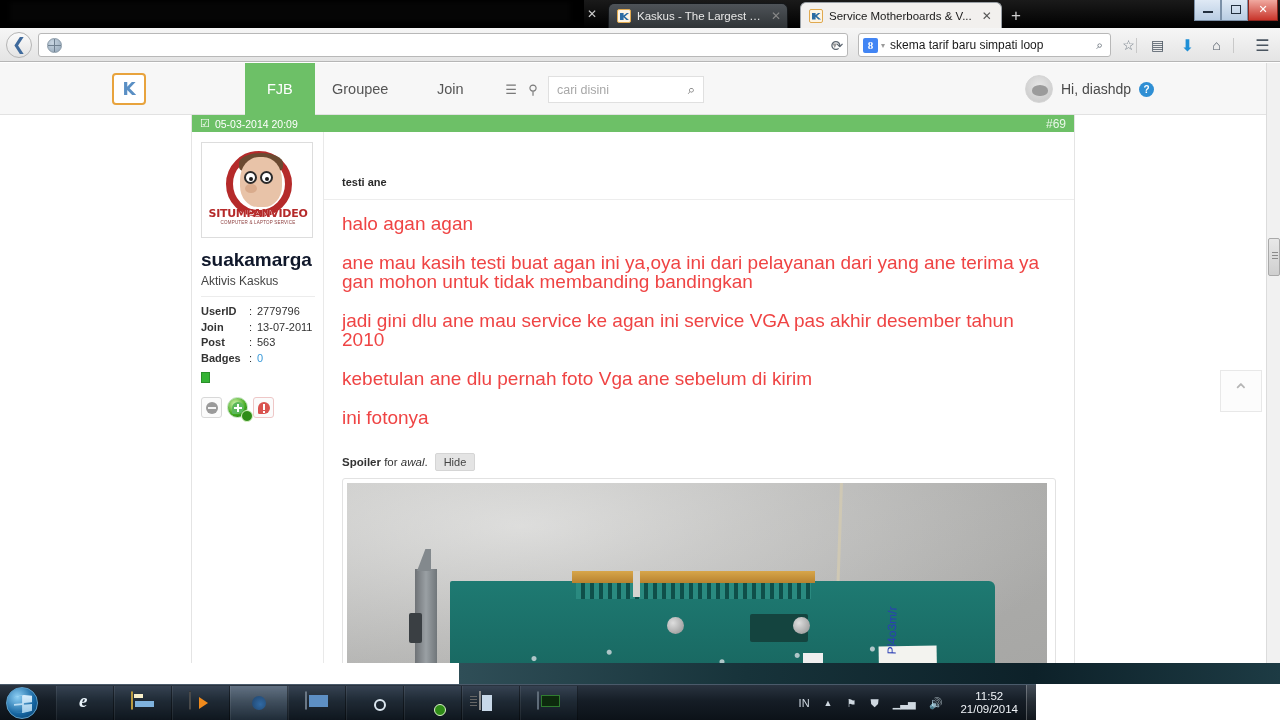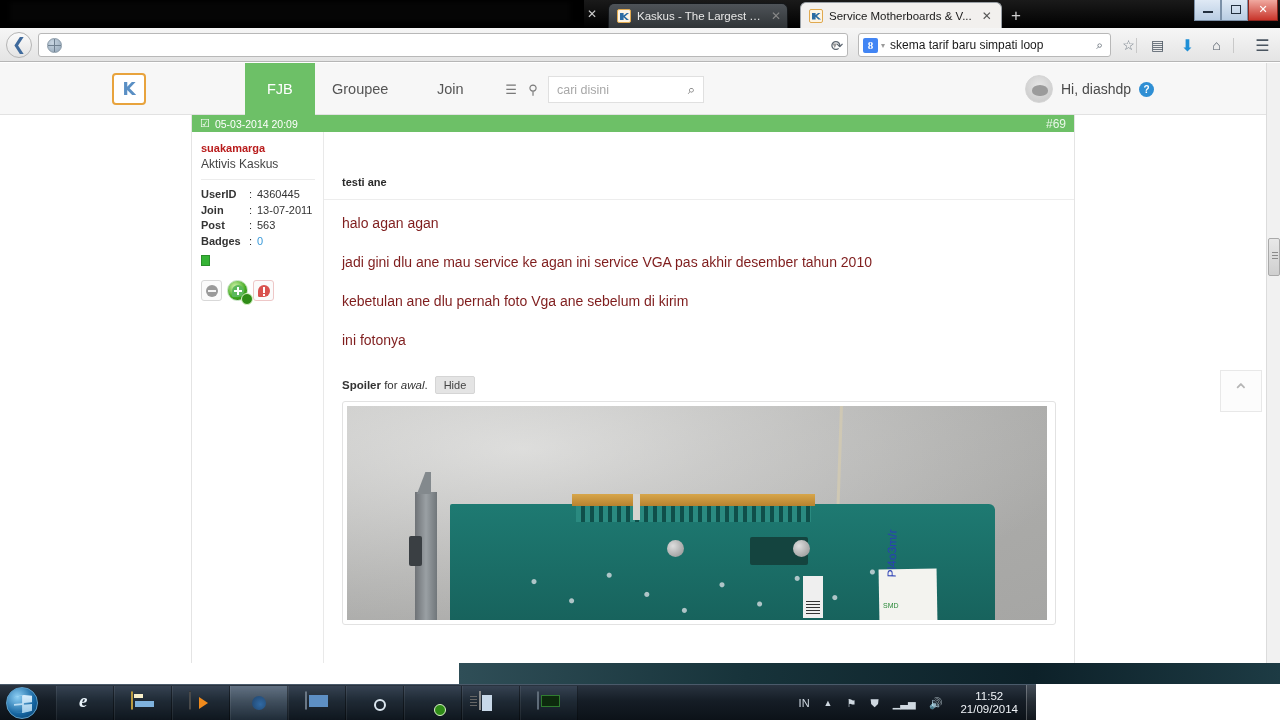--- a/index.html
+++ b/index.html
@@ -243,21 +243,21 @@
     position:absolute; left:4px; top:64px; width:104px; text-align:center;
     color:#b52a2a; font-size:11px; font-weight:bold; letter-spacing:-0.3px;
     font-family:"DejaVu Sans", sans-serif;
     text-shadow:0 1px 0 #fff;
   }
   #uavatar .subline {
     position:absolute; left:10px; top:77px; width:92px; text-align:center;
     color:#8a3a3a; font-size:4.5px; letter-spacing:0.2px;
   }
   #uname {
-    font-size:11px; font-weight:bold; color:#b91c1c;
+    margin-top:11px; font-size:19px; font-weight:bold; color:#0f172a;
   }
   #urank { font-size:12px; color:#444; margin-top:3px; }
   #ustatsline { margin-top:8px; border-top:1px solid #ececec; padding-top:7px; }
   .ustat { font-size:11px; color:#333; line-height:15.5px; display:flex; }
   .ustat .k { width:48px; flex:none;font-weight:bold; }
   .ustat .c { width:8px; flex:none; }
   .ustat .v { color:#333; }
   .ustat .v.blue { color:#3a9ad9; }
   #ubadge { width:9px; height:11px; background:#35b335; border:1px solid #2a8f2a; margin-top:6px; }
   #ubtns { display:flex; gap:5px; margin-top:14px; }
@@ -276,21 +276,21 @@
   .ubtn.green .dot:before{content:"";position:absolute;left:2px;top:5px;width:8px;height:2px;background:#fff;}
   .ubtn.red { border-color:#eec7c7; }
   .ubtn.red .dot { background:#d9534f; border-radius:50% 50% 50% 10%; }
   .ubtn.red .dot:after{content:"";position:absolute;left:5px;top:2px;width:2px;height:6px;background:#fff;}
   .ubtn.red .dot:before{content:"";position:absolute;left:5px;top:9px;width:2px;height:2px;background:#fff;}
 
   
   #content { flex:1; padding:12px 18px 0 18px; min-width:0; }
   #posttitle { font-size:11px; font-weight:bold; color:#2a2a2a; padding-bottom:11px;margin-top:32px; }
   #titlerule { height:1px; background:#ededed; margin:0 -18px 14px -18px; }
-  .para { font-size:14px; color:#7f1d1d; line-height:19px; margin-bottom:20px; }
+  .para { font-size:19px; color:#ef4444; line-height:19px; margin-bottom:20px; }
   #spoilerrow {
     display:flex; align-items:center; gap:7px; margin-top:26px; margin-bottom:7px;
   }
   #spoilerlabel { font-size:11.5px; color:#333; }
   #spoilerlabel b { font-weight:bold; }
   #spoilerlabel i { font-style:italic; }
   #hidebtn {
     background:#e4e4e4; border:1px solid #d5d5d5; border-radius:2px;
     font-size:11px; color:#444; padding:2px 8px;
   }
@@ -540,29 +540,41 @@
   <div id="postwrap">
     <div id="postbar">
       <span class="chk">☑</span>
       <span>05-03-2014 20:09</span>
       <span id="postnum">#69</span>
     </div>
 
     <div id="postbody">
 
       <div id="usercol">
+        <div id="uavatar">
+          <span class="ring"></span>
+          <span class="hair"></span>
+          <span class="face"></span>
+          <span class="eye l"></span>
+          <span class="eye r"></span>
+          <span class="pupil l"></span>
+          <span class="pupil r"></span>
+          <span class="nose"></span>
+          <span class="wordmark">SITUMPANVIDEO</span>
+          <span class="subline">COMPUTER &amp; LAPTOP SERVICE</span>
+        </div>
 
         <div id="uname">suakamarga</div>
         <div id="urank">Aktivis Kaskus</div>
 
         <div id="ustatsline">
           <div class="ustat">
             <span class="k">UserID</span>
             <span class="c">:</span>
-            <span class="v">4360445</span>
+            <span class="v">2779796</span>
           </div>
           <div class="ustat">
             <span class="k">Join</span>
             <span class="c">:</span>
             <span class="v">13-07-2011</span>
           </div>
           <div class="ustat">
             <span class="k">Post</span>
             <span class="c">:</span>
             <span class="v">563</span>
@@ -587,20 +599,21 @@
               <span class="dot"></span>
             </div>
         </div>
       </div>
 
       <div id="content">
         <div id="posttitle">testi ane</div>
         <div id="titlerule"></div>
 
         <div class="para">halo agan agan</div>
+        <div class="para">ane mau kasih testi buat agan ini ya,oya ini dari pelayanan dari yang ane terima ya gan mohon untuk tidak membanding bandingkan</div>
         <div class="para">jadi gini dlu ane mau service ke agan ini service VGA pas akhir desember tahun 2010</div>
         <div class="para">kebetulan ane dlu pernah foto Vga ane sebelum di kirim</div>
         <div class="para">ini fotonya</div>
 
         <div id="spoilerrow">
           <span id="spoilerlabel"><b>Spoiler</b><span> for </span><i>awal</i><span>.</span></span>
           <span id="hidebtn">Hide</span>
         </div>
 
         <div id="spoilerbox">

